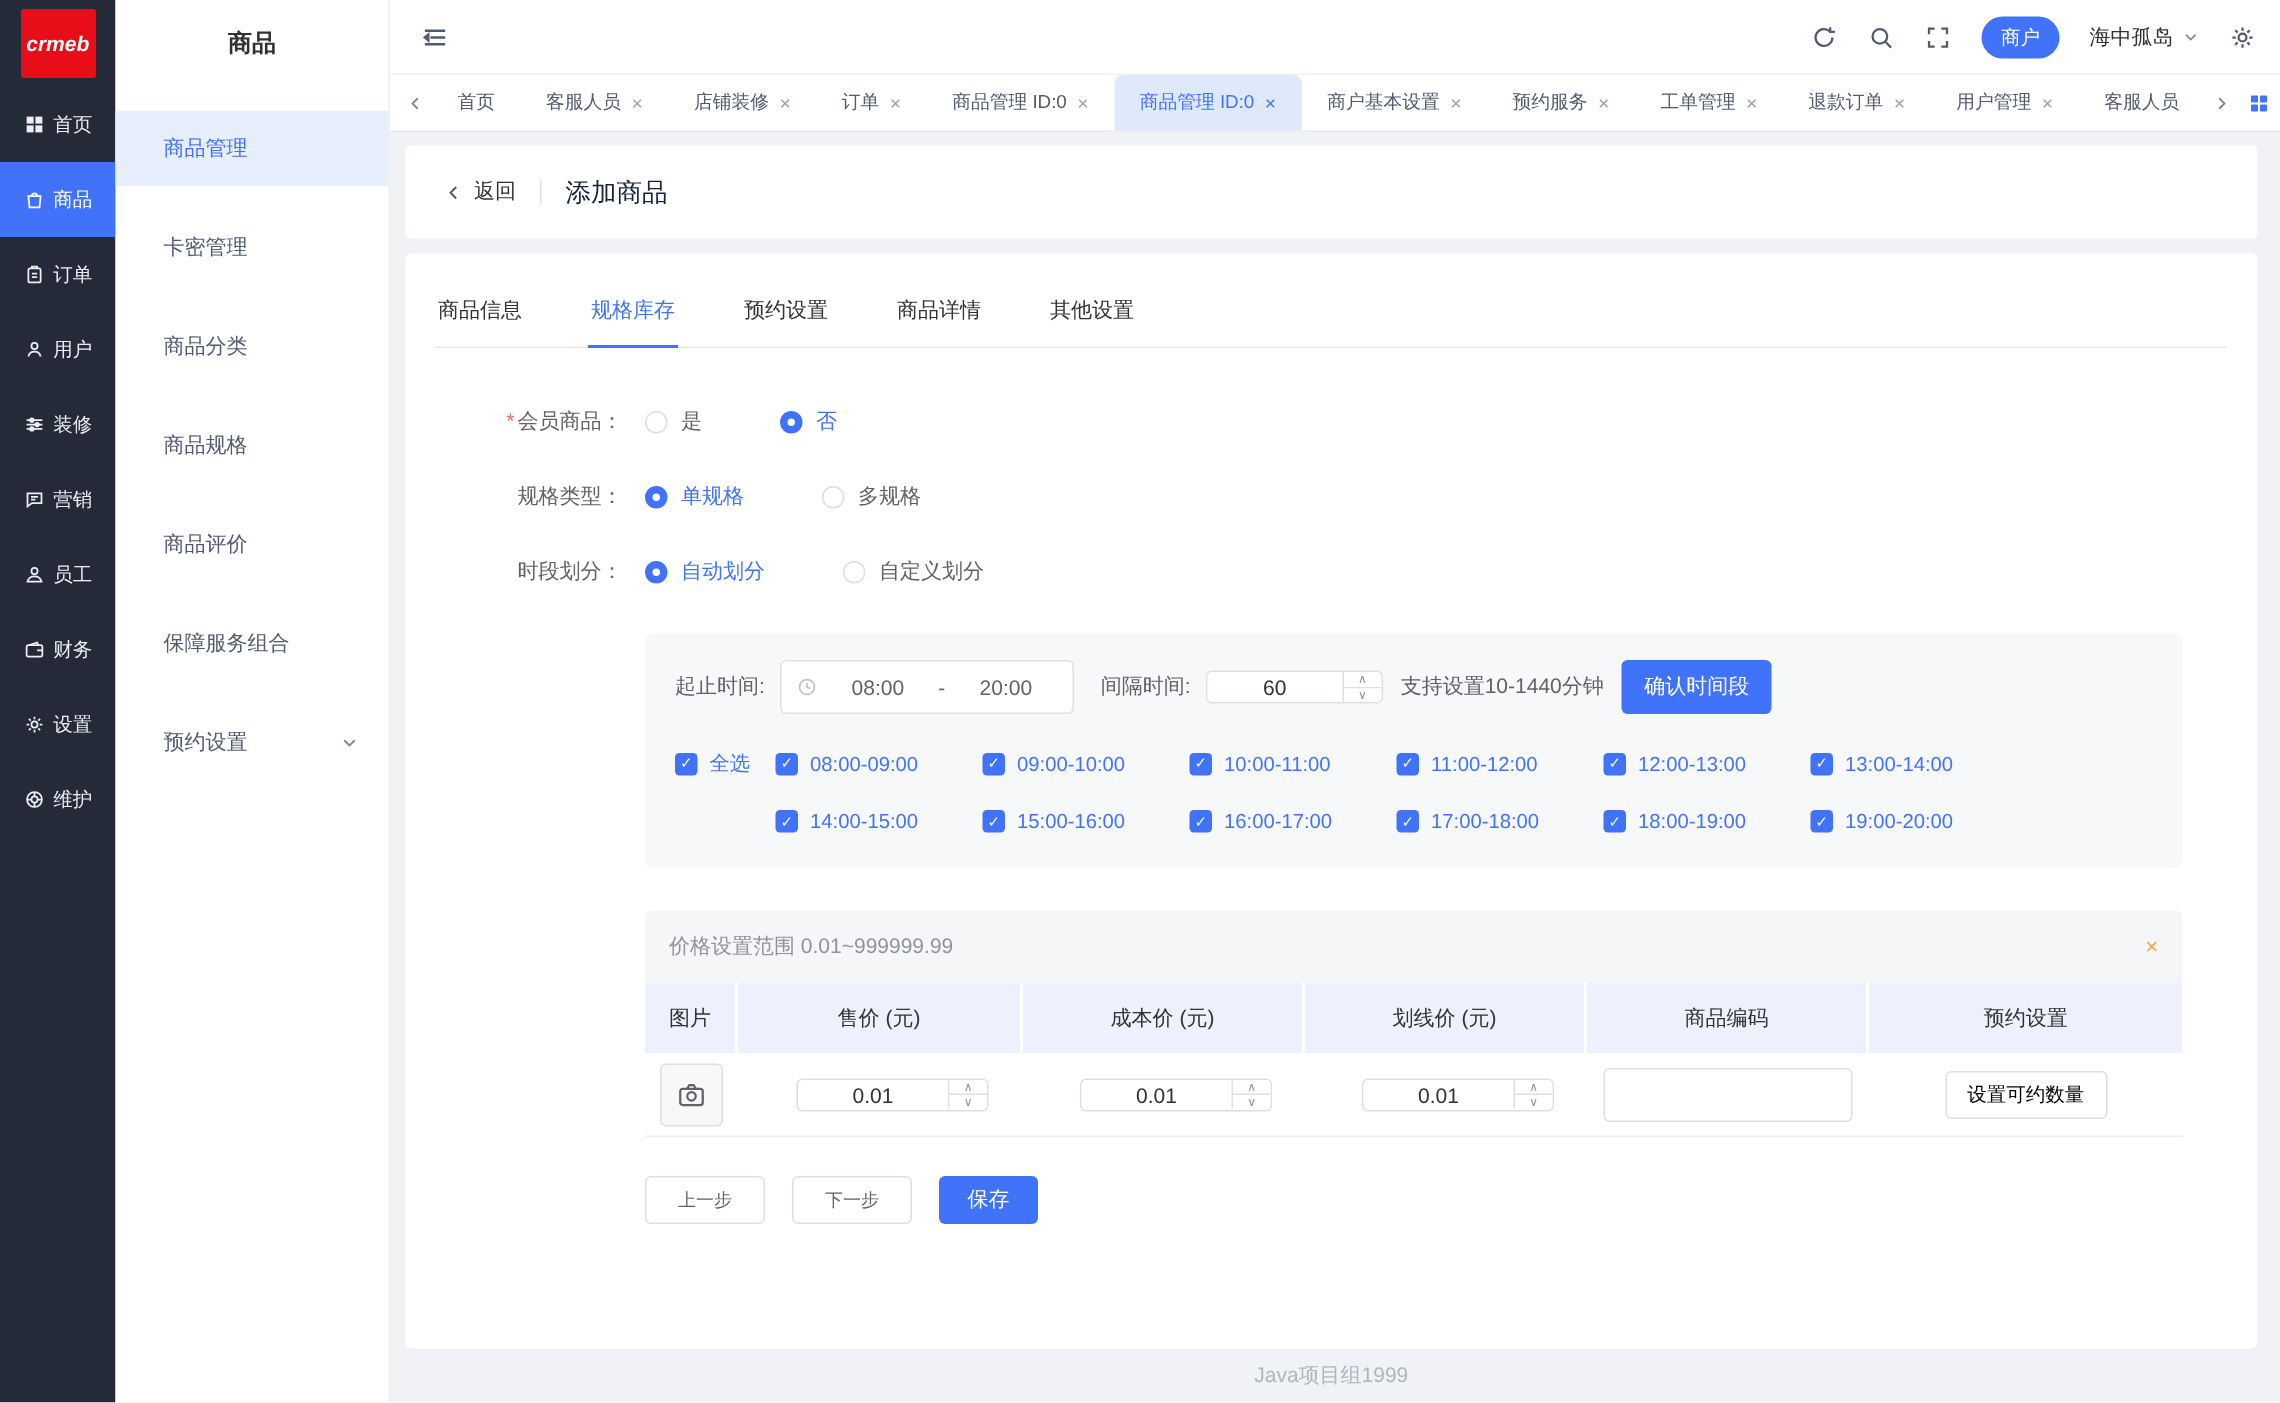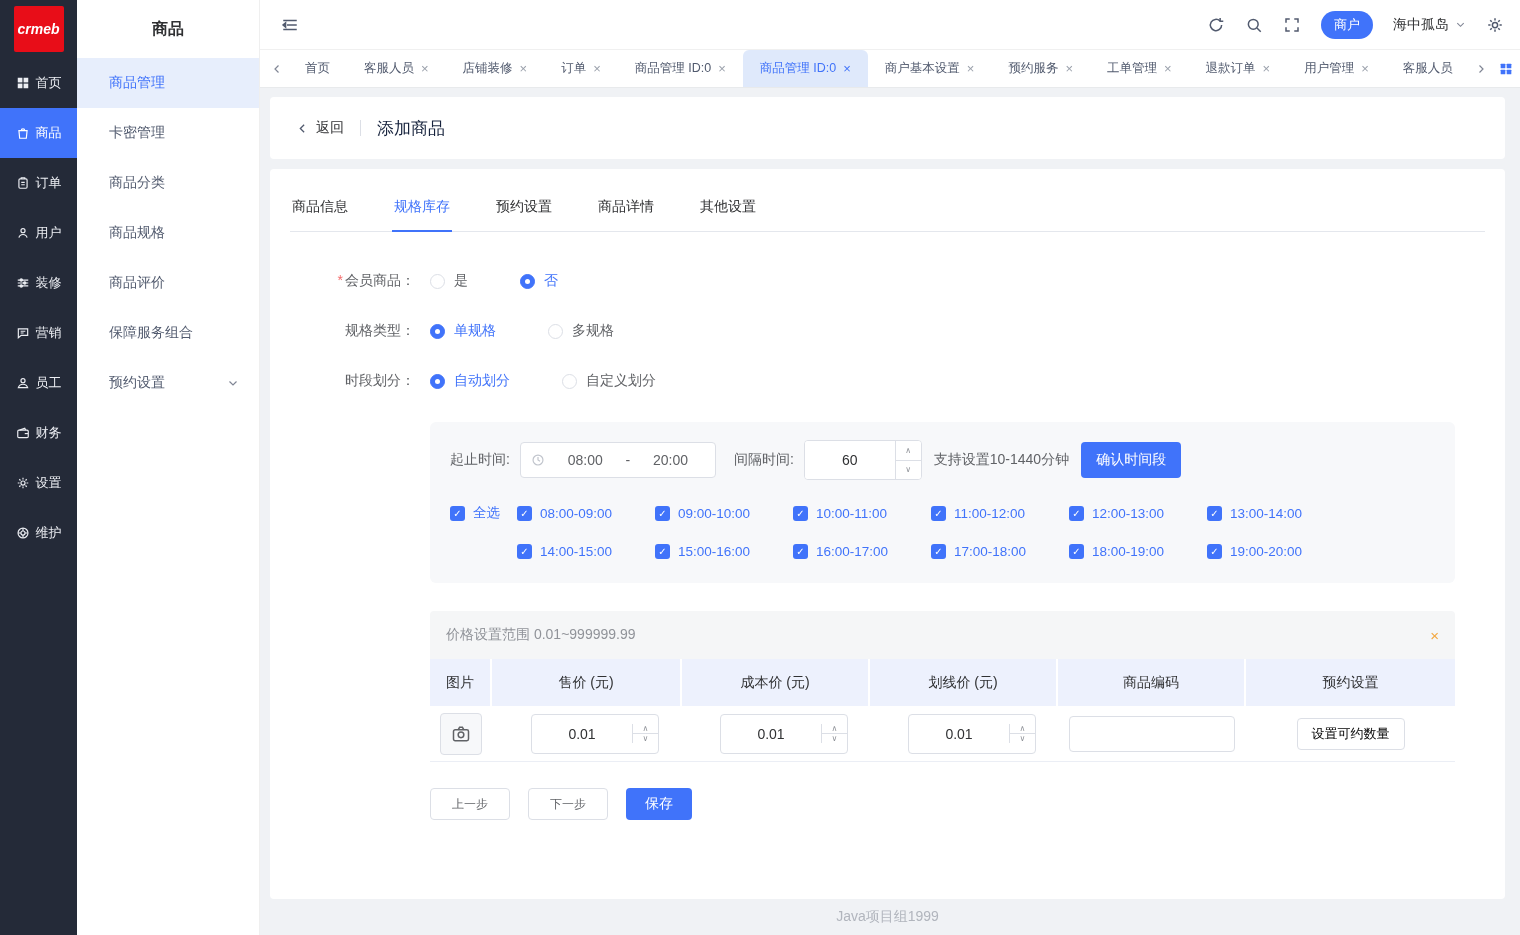--- a/index.html
+++ b/index.html
@@ -11,21 +11,21 @@
   .rail{width:77px;background:#242a38;flex-shrink:0;display:flex;flex-direction:column;}
   .logo-wrap{height:58px;display:flex;align-items:center;justify-content:center;}
   .logo-box{width:50px;height:46px;background:#e80d18;border-radius:2px;color:#fff;display:flex;align-items:center;justify-content:center;font-weight:bold;font-size:14px;font-style:italic;}
   .rail-item{height:50px;display:flex;align-items:center;justify-content:center;gap:6px;font-size:13px;color:#eceef3;cursor:pointer;}
   .rail-item .ric{width:14px;height:14px;}
   .rail-item.active{background:#4073fa;color:#fff;}
 
   
   .submenu{width:183px;background:#fff;border-right:1px solid #efefef;flex-shrink:0;}
   .submenu-title{height:58px;display:flex;align-items:center;justify-content:center;font-size:16px;font-weight:bold;}
-  .submenu-item{height:50px;display:flex;align-items:center;justify-content:space-between;padding:0 20px 0 32px;color:#515a6e;cursor:pointer;font-size:14px;}
+  .submenu-item{height:50px;display:flex;align-items:center;justify-content:space-between;padding:0 20px 0 32px;color:#515a6e;cursor:pointer;font-size:14px;margin-top:16px;}
   .submenu-item.active{background:#e7eefc;color:#4073fa;}
   .sm-chev{width:12px;height:12px;color:#808695;}
 
   
   .main{flex:1;display:flex;flex-direction:column;min-width:0;}
   .topbar{height:50px;background:#fff;border-bottom:1px solid #f0f0f0;display:flex;align-items:center;padding:0 16px 0 21px;}
   .icon-btn{width:18px;height:18px;color:#515a6e;cursor:pointer;flex-shrink:0;}
   .topbar-right{margin-left:auto;display:flex;align-items:center;gap:20px;}
   .merchant-pill{background:#4073fa;color:#fff;border-radius:14px;padding:5px 13px;font-size:13px;cursor:pointer;}
   .user-chip{display:flex;align-items:center;gap:6px;cursor:pointer;}
@@ -68,21 +68,21 @@
   .radio.sel .rdot::after{content:"";position:absolute;width:5px;height:5px;border-radius:50%;background:#fff;top:4px;left:4px;}
 
   
   .panel{margin-left:140px;width:1025px;background:#f7f8fa;border-radius:6px;padding:18px 20px 24px;}
   .panel-row1{display:flex;align-items:center;}
   .plabel{color:#606266;flex-shrink:0;}
   .time-input{display:flex;align-items:center;gap:6px;background:#fff;border:1px solid #dcdfe6;border-radius:4px;height:36px;width:196px;padding:0 10px;margin-left:10px;cursor:text;}
   .clock-ic{width:14px;height:14px;color:#c0c4cc;flex-shrink:0;}
   .tval{flex:1;text-align:center;color:#606266;}
   .tsep{color:#606266;}
-  .num-wrap{display:flex;height:40px;background:#fff;border:1px solid #dcdfe6;border-radius:4px;overflow:hidden;margin-left:10px;}
+  .num-wrap{display:flex;height:22px;background:#fff;border:1px solid #dcdfe6;border-radius:4px;overflow:hidden;margin-left:10px;}
   .num-wrap input{border:none;outline:none;flex:1;min-width:0;text-align:center;font-size:14px;color:#303133;font-family:"Liberation Sans",sans-serif;}
   .stepper{width:26px;border-left:1px solid #dcdfe6;display:flex;flex-direction:column;flex-shrink:0;}
   .step{flex:1;display:flex;align-items:center;justify-content:center;font-size:8px;color:#909399;cursor:pointer;background:#fff;}
   .step.up{border-bottom:1px solid #dcdfe6;}
   .interval{width:118px;}
   .hint{color:#606266;margin-left:12px;}
   .btn-primary{background:#4073fa;color:#fff;border:none;border-radius:4px;height:36px;padding:0 15px;font-size:14px;margin-left:12px;cursor:pointer;font-family:"Liberation Sans",sans-serif;}
   .slot-grid{display:grid;grid-template-columns:67px repeat(6,138px);row-gap:22px;margin-top:24px;align-items:center;}
   .cb{display:flex;align-items:center;gap:8px;color:#4073fa;cursor:pointer;font-size:13.5px;}
   .cbx{width:15px;height:15px;background:#4073fa;border-radius:3px;color:#fff;font-size:10px;display:flex;align-items:center;justify-content:center;flex-shrink:0;}

